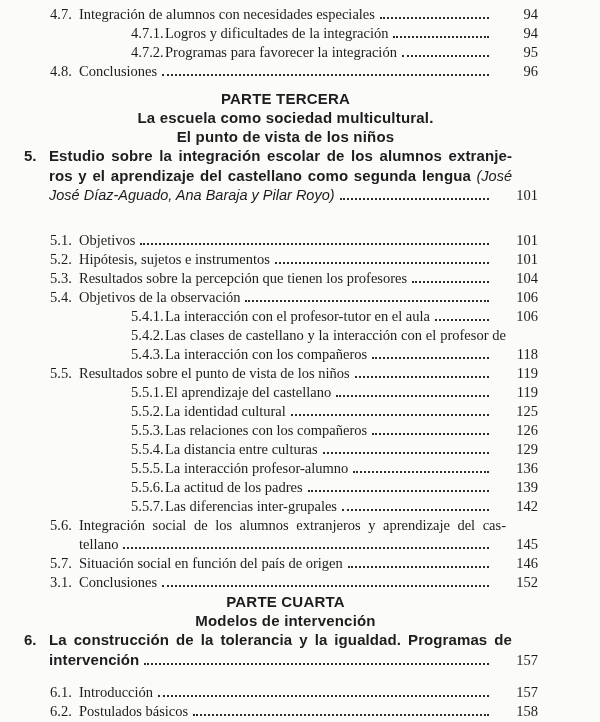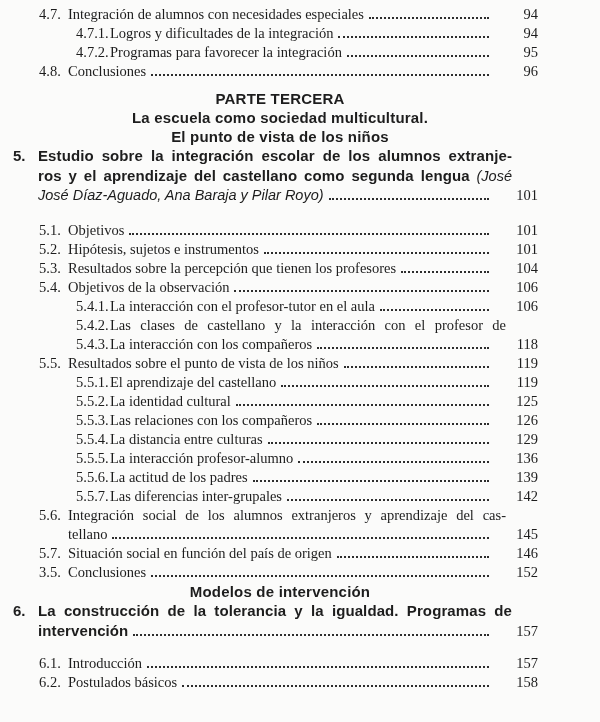--- a/index.html
+++ b/index.html
@@ -3,24 +3,24 @@
 <meta charset="utf-8">
 <style>
   html,body{margin:0;padding:0;}
   body{
     width:600px;height:722px;
     background:#fbfbfa;
     color:#1d1d1d;
     overflow:hidden;
     font-family:"Liberation Serif",serif;
   }
-  .doc{width:560px;height:722px;box-sizing:border-box;padding:5px 22px 0 0;}
+  .doc{width:560px;height:722px;box-sizing:border-box;padding:5px 22px 0 11px;}
   .toc{width:100%;}
   .row{line-height:19px;}
-  .row.gap-before{margin-top:16px;}
+  .row.gap-before{margin-top:26px;}
   .row.gap-before-sm{margin-top:8px;}
   .row.gap-before-lg{margin-top:13px;}
   
   .heading{
     font-family:"Liberation Sans",sans-serif;
     font-weight:bold;
     font-size:15px;
     text-align:center;
     letter-spacing:.2px;
     padding-left:22px; 
@@ -38,21 +38,21 @@
     margin:0 4px 0 5px;
   }
   
   .lvl0 .line{padding-left:13px;}
   .lvl0 .num{width:25px;font-family:"Liberation Sans",sans-serif;font-weight:bold;font-size:15px;}
   .lvl0 .line.cont{padding-left:38px;}
   .lvl1 .line{padding-left:39px;}
   .lvl1 .num{width:29px;}
   .lvl1 .line.cont{padding-left:68px;}
   .lvl2 .line{padding-left:76px;}
-  .lvl2 .num{width:34px;}
+  .lvl2 .num{width:34px;margin-left:44px;}
   .lvl2 .line.cont{padding-left:110px;}
   
   .line.just .txt{
     flex:1 1 auto;display:block;
     text-align:justify;text-align-last:justify;
     -moz-text-align-last:justify;
   }
   .lvl1 .line.just .txt,.lvl2 .line.just .txt{margin-right:32px;}
   .lvl0 .line.just .txt{margin-right:26px;}
   
@@ -246,26 +246,27 @@
       <div class=" row entry lvl1">
         <div class="line">
           <span class="num">5.7.</span>
           <span class="txt"><span class="s-r">Situación social en función del país de origen</span></span>
           <span class="dots"></span>
           <span class="page">146</span>
         </div>
       </div>
       <div class=" row entry lvl1">
         <div class="line">
-          <span class="num">3.5.</span>
+          <span class="num">3.1.</span>
           <span class="txt"><span class="s-r">Conclusiones</span></span>
           <span class="dots"></span>
           <span class="page">152</span>
         </div>
       </div>
+      <div class=" row heading">PARTE CUARTA</div>
       <div class=" row heading">Modelos de intervención</div>
       <div class=" row entry lvl0">
         <div class="line just">
           <span class="num">6.</span>
           <span class="txt"><span class="s-b">La construcción de la tolerancia y la igualdad. Programas de</span></span>
         </div>
         <div class="line cont">
           <span class="txt"><span class="s-b">intervención</span></span>
           <span class="dots"></span>
           <span class="page">157</span>

